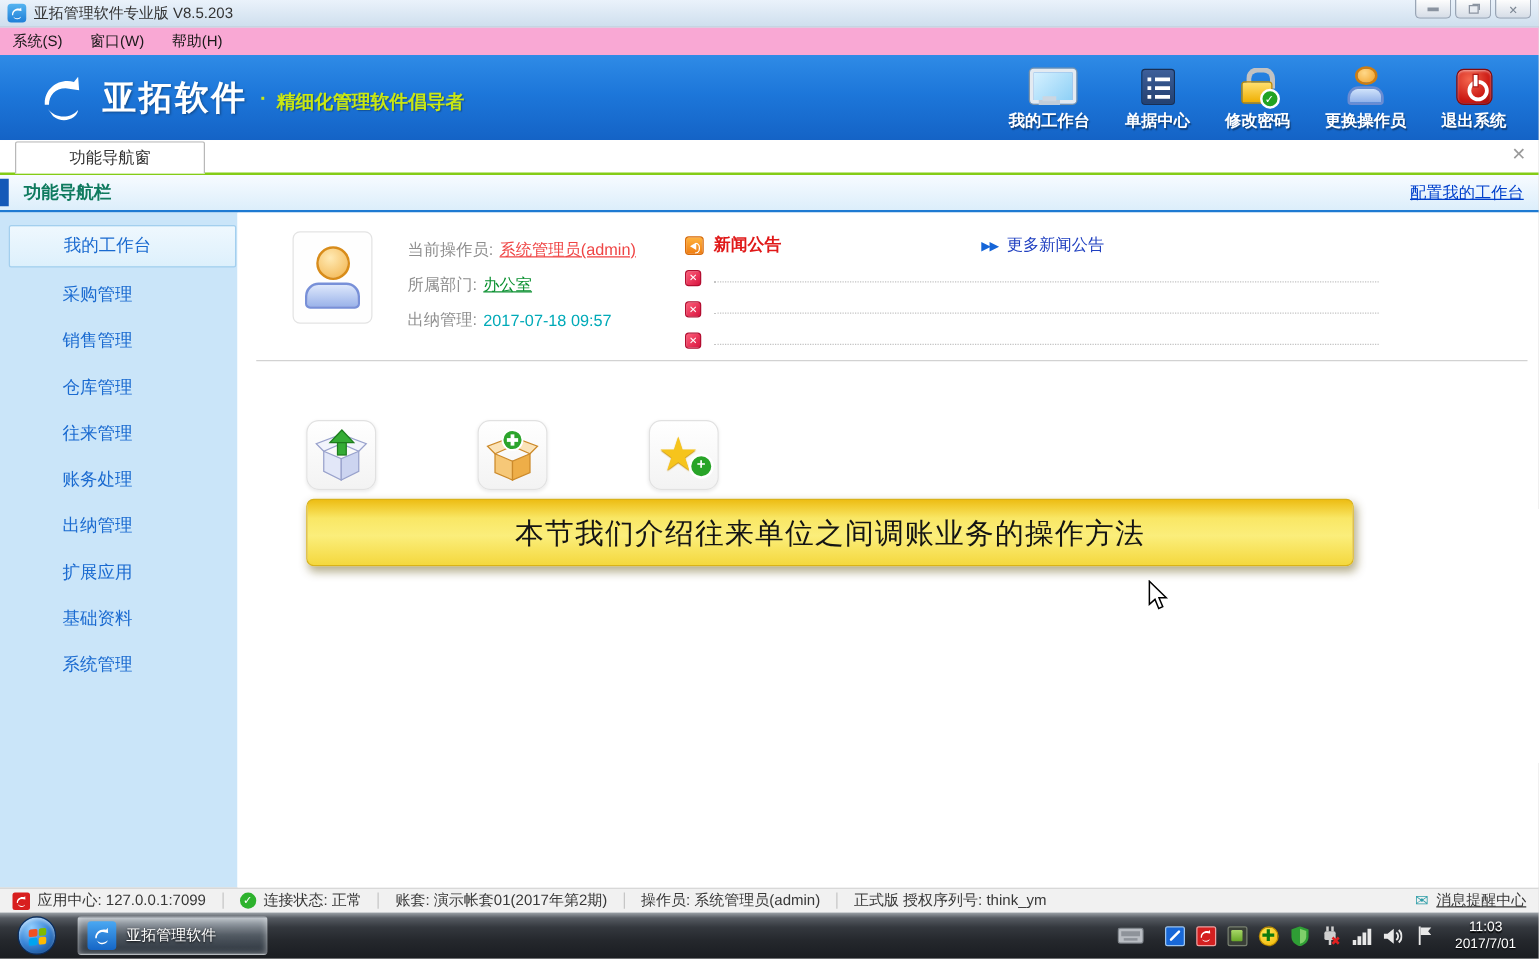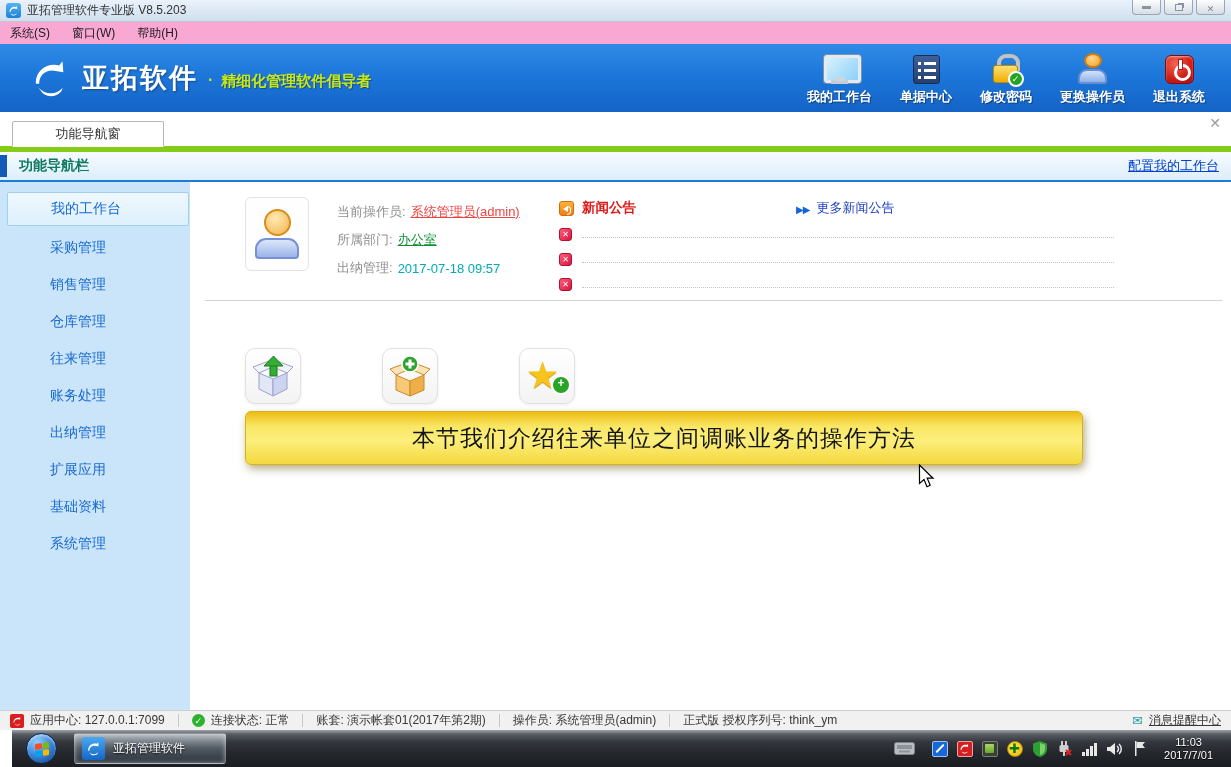--- a/index.html
+++ b/index.html
@@ -45,39 +45,39 @@
   .lock-badge { position:absolute; right:-2px; bottom:-3px; width:16px; height:16px; border-radius:50%; background:#22a322; border:2px solid #fff; z-index:2; }
   .lock-badge::before { content:"✓"; position:absolute; inset:0; display:flex; align-items:center; justify-content:center; color:#fff; font-size:9px; font-weight:bold; }
   .ic-user { width:30px; height:31px; display:flex; flex-direction:column; align-items:center; }
   .ic-user::before { content:""; width:14px; height:14px; border-radius:50%; background:radial-gradient(circle at 40% 30%,#ffd98a,#f0a028); border:2px solid #cc7c12; }
   .ic-user::after { content:""; width:25px; height:13px; border-radius:9px 9px 3px 3px; background:linear-gradient(#d2e4fb,#8fb0e9); border:2px solid #6a8cd2; margin-top:1px; }
   .ic-power { width:29px; height:29px; border-radius:6px; background:radial-gradient(circle at 35% 28%,#f4664e,#cc1a14 62%,#9e0c0c); border:1px solid #860909; position:relative; box-shadow:inset 0 1px 2px rgba(255,255,255,.55); }
   .ic-power::before { content:""; position:absolute; left:8px; top:8px; width:11px; height:11px; border:3px solid #fff; border-radius:50%; }
   .ic-power::after { content:""; position:absolute; left:13px; top:4px; width:3px; height:9px; background:#fff; box-shadow:0 0 0 1px rgba(170,20,20,.9); }
 
   
-  .tabstrip { height:40px; background:#fff; border-bottom:6px solid #84cc16; display:flex; align-items:flex-end; position:relative; }
+  .tabstrip { height:28px; background:#fff; border-bottom:2px solid #84cc16; display:flex; align-items:flex-end; position:relative; }
   .tab { margin-left:12px; width:152px; height:26px; margin-bottom:-1px; background:#fff; border:1px solid #b8b8b8; border-bottom:1px solid #fff; border-radius:2px 2px 0 0; display:flex; align-items:center; justify-content:center; font-size:13px; color:#333; z-index:2; }
   .tab-close { position:absolute; right:10px; top:4px; font-size:14px; color:#9a9a9a; line-height:1; cursor:pointer; }
   .tab-close::before { content:"✕"; }
 
   
   .navbar { height:30px; background:linear-gradient(#f7fbff,#dceefb); border-bottom:2px solid #1e7ad2; display:flex; align-items:center; padding-right:12px; }
   .nav-marker { width:7px; height:22px; background:#1459b8; margin-right:12px; }
   .nav-title { font-size:14px; font-weight:bold; color:#0e7a5e; }
   .nav-config { margin-left:auto; font-size:13px; color:#0040cc; text-decoration:underline; cursor:pointer; }
 
   
   .bodyrow { flex:1; display:flex; min-height:0; }
   .sidebar { width:190px; background:#cae5f9; padding-top:10px; flex-shrink:0; }
   .side-item { height:37px; display:flex; align-items:center; padding-left:50px; font-size:14px; color:#1a6ad0; cursor:pointer; white-space:nowrap; }
   .side-item.selected { height:34px; margin:0 1px 3px 7px; padding-left:43px; background:linear-gradient(#eff8fe,#ddf0fc); border:1px solid #a3cfee; border-radius:2px; }
 
   .main { flex:1; background:#fff; position:relative; overflow:hidden; }
-  .userinfo-row { display:flex; padding:12px 14px 0 55px; height:112px; }
+  .userinfo-row { display:flex; padding:12px 14px 0 44px; height:112px; }
   .avatar-box { width:64px; height:74px; border:1px solid #e3e3e3; border-radius:6px; background:#fefefe; display:flex; flex-direction:column; align-items:center; justify-content:center; margin-top:3px; flex-shrink:0; }
   .avatar-head { width:27px; height:27px; border-radius:50%; background:radial-gradient(circle at 40% 32%,#ffeab4,#f2b34c); border:2px solid #d88c1a; }
   .avatar-body { width:44px; height:21px; border-radius:11px 11px 4px 4px; background:linear-gradient(#dde7fb,#9cb4ea); border:2px solid #7890d8; margin-top:2px; }
   .user-lines { margin-left:28px; width:200px; padding-top:4px; font-size:13px; flex-shrink:0; }
   .user-line { height:28px; display:flex; align-items:center; white-space:nowrap; }
   .u-lbl { color:#8f8f8f; margin-right:5px; }
   .u-val-blue { color:#ef4444; text-decoration:underline; cursor:pointer; }
   .u-val-green { color:#0a9030; text-decoration:underline; cursor:pointer; }
   .u-val-teal { color:#00aab8; }
 
@@ -114,21 +114,21 @@
   .sb-item { display:flex; align-items:center; }
   .sb-sep { width:1px; height:13px; background:#c6c6c6; margin:0 13px; flex-shrink:0; }
   .sb-logo { width:14px; height:14px; border-radius:2px; background:#d81e1e; margin-right:6px; display:flex; align-items:center; justify-content:center; }
   .sb-check { width:13px; height:13px; border-radius:50%; background:#2db22d; margin-right:6px; position:relative; }
   .sb-check::before { content:"✓"; position:absolute; inset:0; display:flex; align-items:center; justify-content:center; color:#fff; font-size:9px; font-weight:bold; }
   .sb-right { margin-left:auto; display:flex; align-items:center; cursor:pointer; }
   .mail-icon::before { content:"✉"; color:#2f9ea8; font-size:13px; margin-right:6px; }
   .sb-msg { text-decoration:underline; }
 
   
-  .taskbar { height:37px; background:linear-gradient(180deg,#9da3a9 0%,#565b62 12%,#34383e 32%,#24272c 62%,#1a1d21 100%); display:flex; align-items:center; padding:0 8px;margin-left:12px; }
+  .taskbar { height:37px; background:linear-gradient(180deg,#9da3a9 0%,#565b62 12%,#34383e 32%,#24272c 62%,#1a1d21 100%); display:flex; align-items:center; padding:0 8px; }
   .start-orb { width:31px; height:31px; border-radius:50%; margin-left:6px; background:radial-gradient(circle at 35% 28%,#93ceff 0%,#3a86d8 48%,#0c3a78 100%); border:1px solid #0a2c5c; box-shadow:inset 0 2px 3px rgba(255,255,255,.55); position:relative; cursor:pointer; flex-shrink:0; }
   .orb-flag { position:absolute; left:8px; top:9px; width:14px; height:13px; display:grid; grid-template-columns:1fr 1fr; gap:1px; transform:skewY(-7deg); }
   .orb-flag span { border-radius:1.5px; }
   .of1 { background:#f25022; } .of2 { background:#7fba00; } .of3 { background:#00a4ef; } .of4 { background:#ffb900; }
   .task-btn { margin-left:17px; width:152px; height:31px; border-radius:3px; border:1px solid rgba(255,255,255,.3);
     background:linear-gradient(180deg,rgba(240,248,255,.6),rgba(190,210,228,.28) 48%,rgba(80,100,120,.3));
     box-shadow:inset 0 0 5px rgba(255,255,255,.45); display:flex; align-items:center; padding:0 7px; gap:8px; cursor:pointer; }
   .tb-logo { width:23px; height:23px; border-radius:3px; background:linear-gradient(#4aa8f2,#1566c6); display:flex; align-items:center; justify-content:center; flex-shrink:0; }
   .task-btn-label { color:#fff; font-size:12px; text-shadow:0 1px 2px #000; white-space:nowrap; }
   .tray { margin-left:auto; display:flex; align-items:center; gap:8px; }

